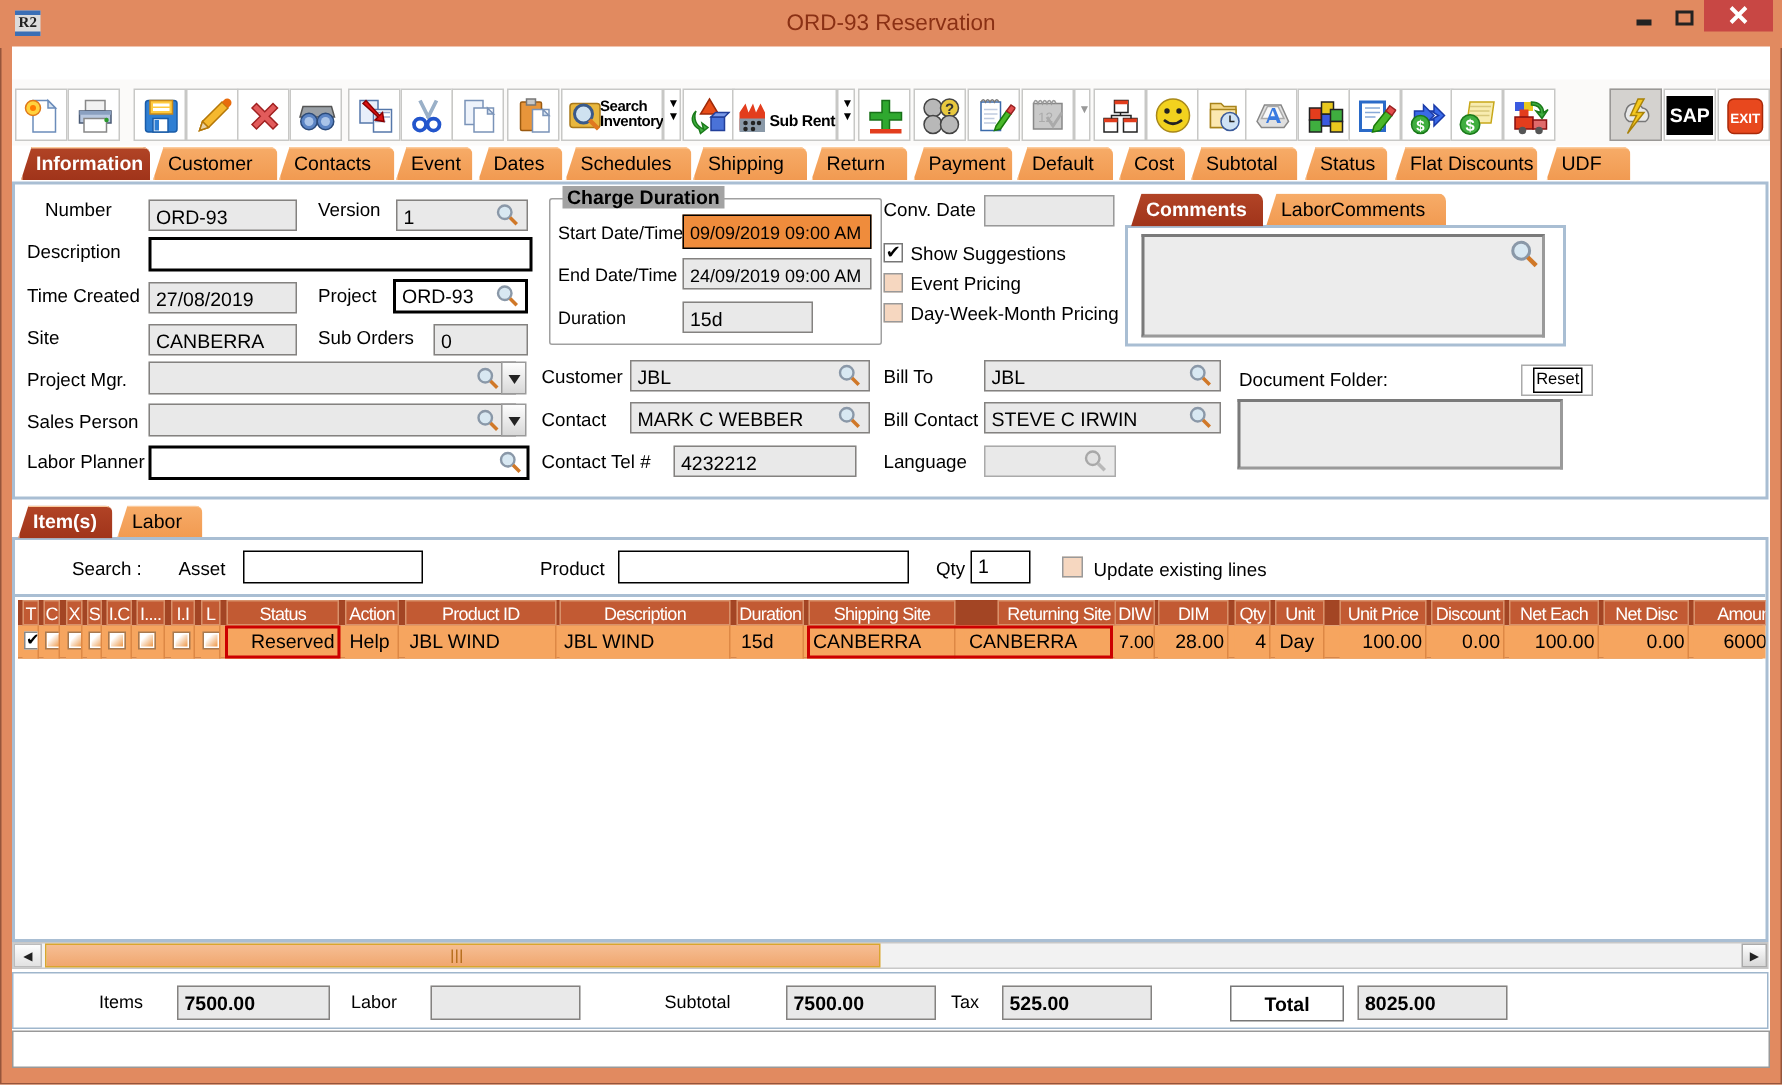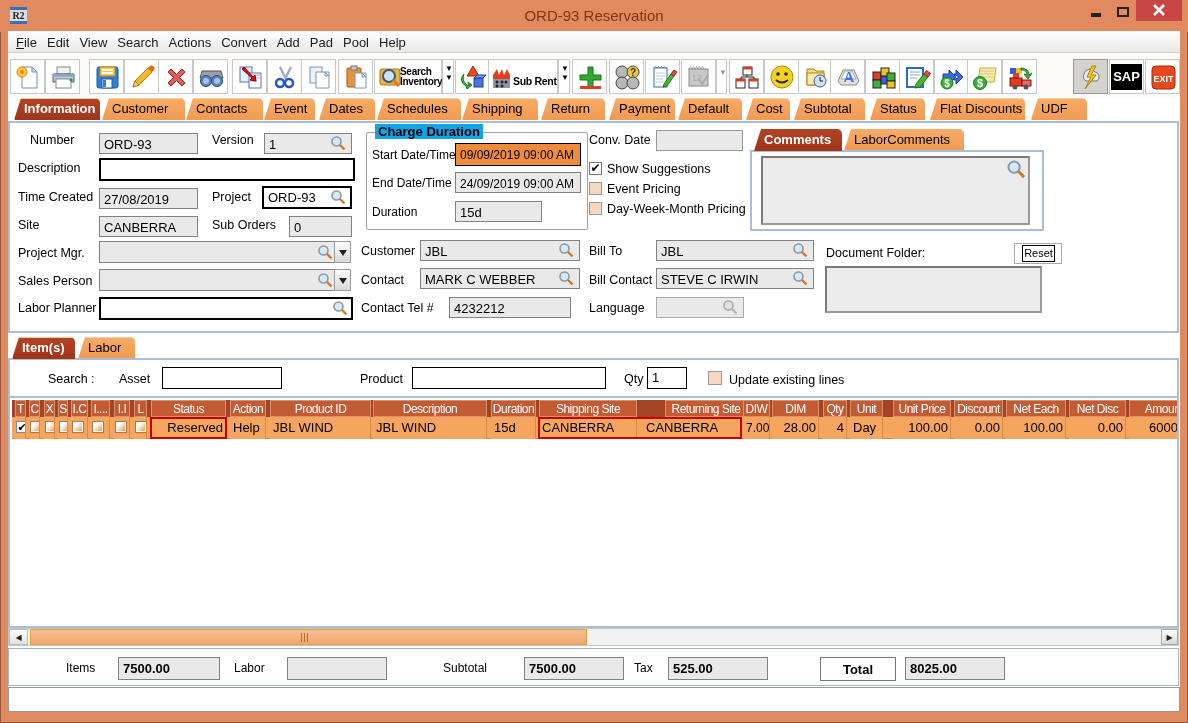--- a/index.html
+++ b/index.html
@@ -34,21 +34,21 @@
 .fld { position:absolute; height:21px; background:#E9E9E9; border:1px solid #848280; font-size:13px; padding:3px 0 0 4px; color:#000; white-space:nowrap; overflow:hidden; }
 .fldw { position:absolute; height:23px; background:#fff; border:2px solid #000; font-size:13px; padding:2px 0 0 4px; color:#000; }
 .mag { position:absolute; width:16px; height:16px; }
 .combo { position:absolute; height:22px; background:#E9E9E9; border:1px solid #848280; }
 .drop { position:absolute; width:17px; height:22px; background:linear-gradient(#fdfdfd,#d8d8d8); border:1px solid #9a9a9a; }
 .drop:after { content:""; position:absolute; left:4px; top:8px; border:4px solid transparent; border-top:6px solid #222; }
 .cb { position:absolute; width:13px; height:13px; background:#fff; border:1px solid #777; }
 .cbp { position:absolute; width:13px; height:13px; background:#F6D7C0; border:1px solid #999; }
 
 #cdbox { position:absolute; left:356px; top:9px; width:222px; height:98px; border:1px solid #A0A0A0; border-radius:2px; }
-#cdbox legendx { position:absolute; left:8px; top:-9px; background:#0ea5e9; padding:0 3px; font-weight:bold; font-size:13px; white-space:nowrap; }
+#cdbox legendx { position:absolute; left:8px; top:-9px; background:#a3a3a3; padding:0 3px; font-weight:bold; font-size:13px; white-space:nowrap; }
 
 .ctab { position:absolute; height:22px; border-radius:0 5px 0 0; font-size:13px; padding:3px 10px 0 10px; clip-path:polygon(7px 0, 100% 0, 100% 100%, 0 100%); white-space:nowrap; }
 
 #tabs2 { position:absolute; left:8px; top:336px; width:400px; height:23px; }
 
 #tablepanel { position:absolute; left:8px; top:358px; width:1171px; height:270px; overflow:hidden; background:#fff; border:2px solid #A9BED3; }
 .th { position:absolute; top:40px; height:17px; background:#C25A33; color:#fff; font-size:12px; letter-spacing:-0.5px; text-align:center; border:1px solid #D8916B; padding-top:1px; overflow:hidden; white-space:nowrap; }
 .td { position:absolute; top:57px; height:22px; background:#F6A55F; color:#000; font-size:13px; padding:3px 2px 0 3px; overflow:hidden; white-space:nowrap; border-right:1px solid #DD8845; }
 #hscroll { position:absolute; left:8px; top:628px; width:1171px; height:18px; background:#F2F2F2; border:1px solid #C8C8C8; }
 #totrow { position:absolute; left:8px; top:648px; width:1171px; height:38px; background:#fff; border:1px solid #9FB6CC; }
@@ -61,23 +61,20 @@
   <div id="titlebar">
     <div id="title">ORD-93 Reservation</div>
     <div id="r2icon">R2</div>
     <div id="minbtn"></div>
     <div id="maxbtn"></div>
     <div id="closebtn"><svg width="14" height="14" viewBox="0 0 14 14" style="margin-top:3px">
           <path d="M2 2l10 10M12 2L2 12" stroke="#fff" stroke-width="2.6"></path>
         </svg></div>
   </div>
   <div id="content"></div>
-  <div id="menubar">
-    <span><u>F</u>ile</span><span>Edit</span><span>View</span><span>Search</span><span>Actions</span><span>Convert</span><span>Add</span><span>Pad</span><span>Pool</span><span>Help</span>
-  </div>
   <div id="toolbar">
     <div class="tbtn" style="left:2px">
         <svg width="27" height="27" viewBox="0 0 27 27">
           <path d="M7 3h10l5 5v16H7z" fill="#fff" stroke="#6b8cba"></path>
           <path d="M17 3l5 5h-5z" fill="#d7e4f2" stroke="#6b8cba"></path>
           <circle cx="7" cy="8" r="5" fill="#ffd23e" stroke="#e07818"></circle>
           <circle cx="7" cy="8" r="2" fill="#ff7b00"></circle>
         </svg>
       </div>
     <div class="tbtn" style="left:37px">

